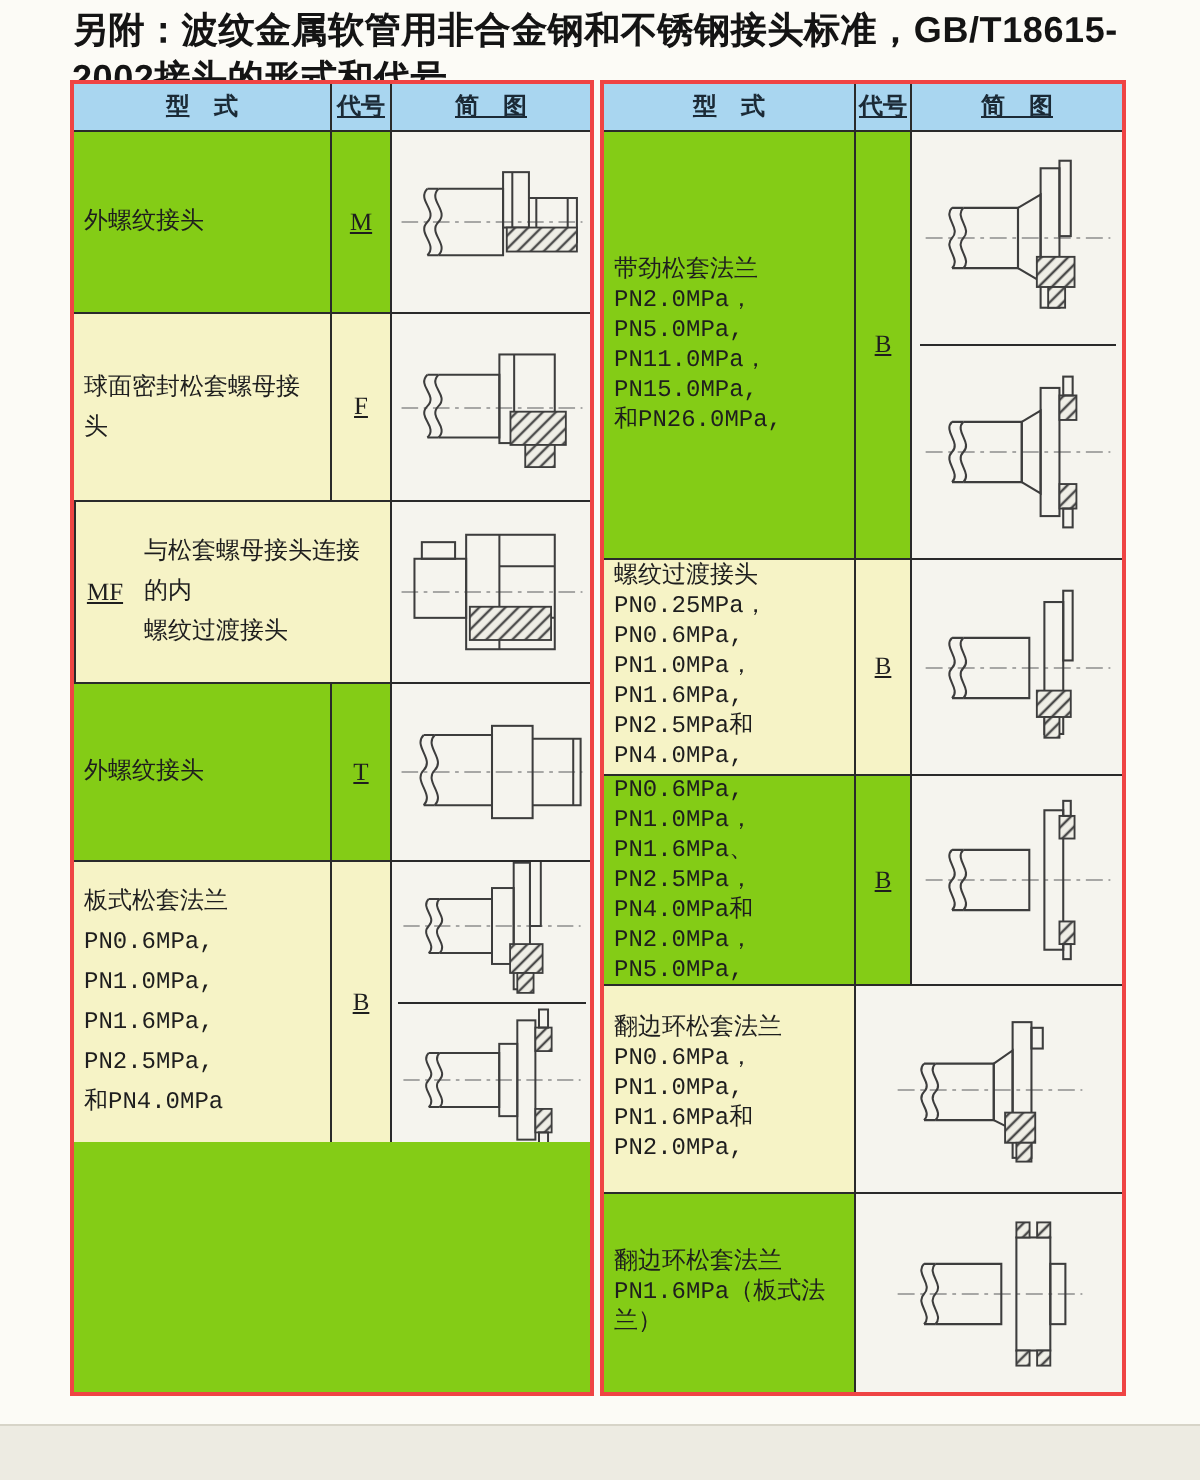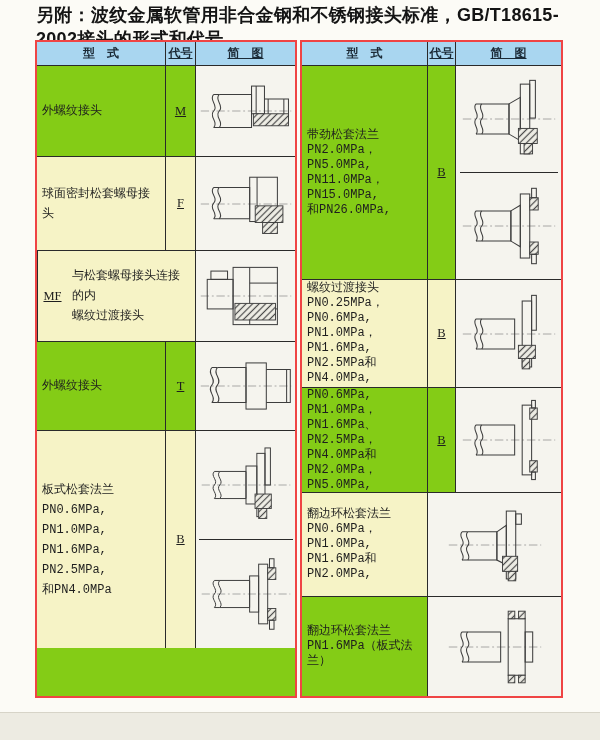--- a/index.html
+++ b/index.html
@@ -126,21 +126,21 @@
           <path class="ln" d="M21 22 c-6 6 6 13 0 19 c-6 6 6 13 0 19"></path>
           <path class="ln" d="M15 22 c-6 6 6 13 0 19 c-6 6 6 13 0 19"></path>
           <path class="ln" d="M15 22 h6 M15 60 h6"></path>
           <rect class="ln" x="52" y="17" width="22" height="50"></rect>
           <path class="ln" d="M74 24 h26 v36 h-26"></path>
           <line class="ln" x1="96" y1="24" x2="96" y2="60"></line>
         </svg>
       </div>
     </div>
 
-    <div class="row" style="height:218px">
+    <div class="row" style="height:141px">
       <div class="cell ca type yl">板式松套法兰
 PN0.6MPa, PN1.0MPa,
 PN1.6MPa, PN2.5MPa,
 和PN4.0MPa</div>
       <div class="cell cb code yl">B</div>
       <div class="cell cc diag diag-split">
         <div class="half">
           <svg viewBox="0 0 104 84" width="94" height="76">
             <line class="cl" x1="3" y1="42" x2="101" y2="42"></line>
             <path class="ln" d="M23 27 h29 v30 h-29"></path>

